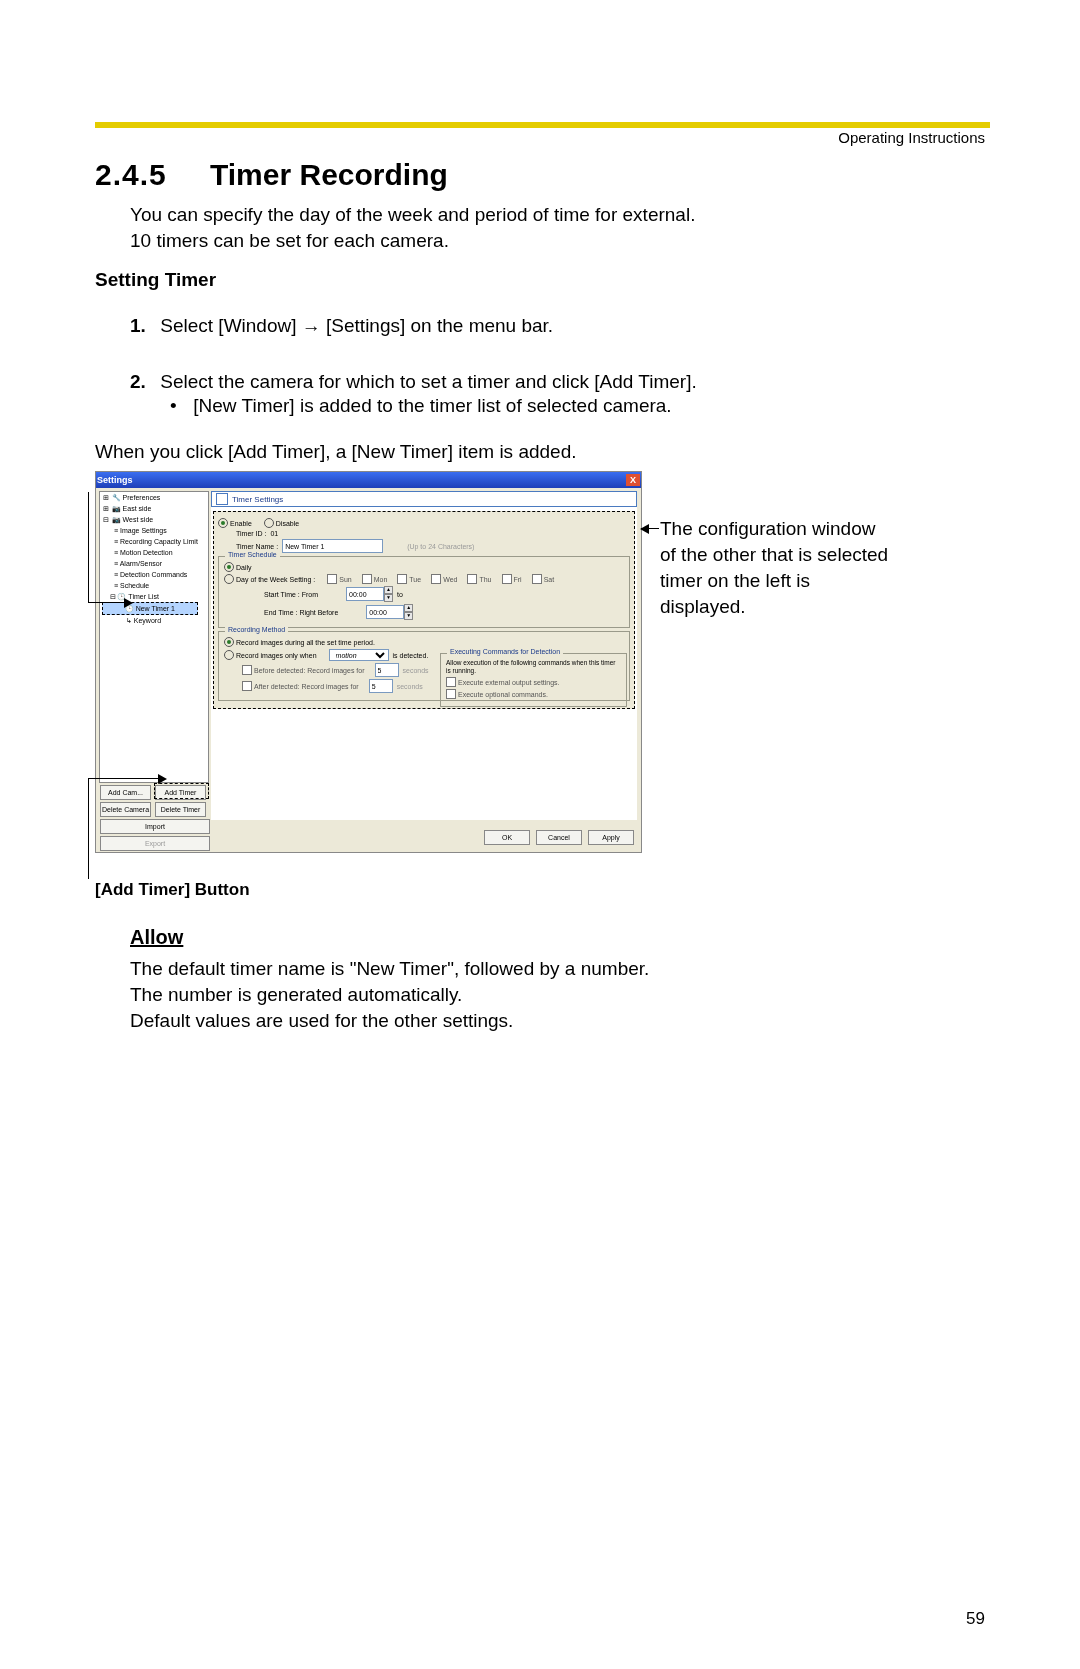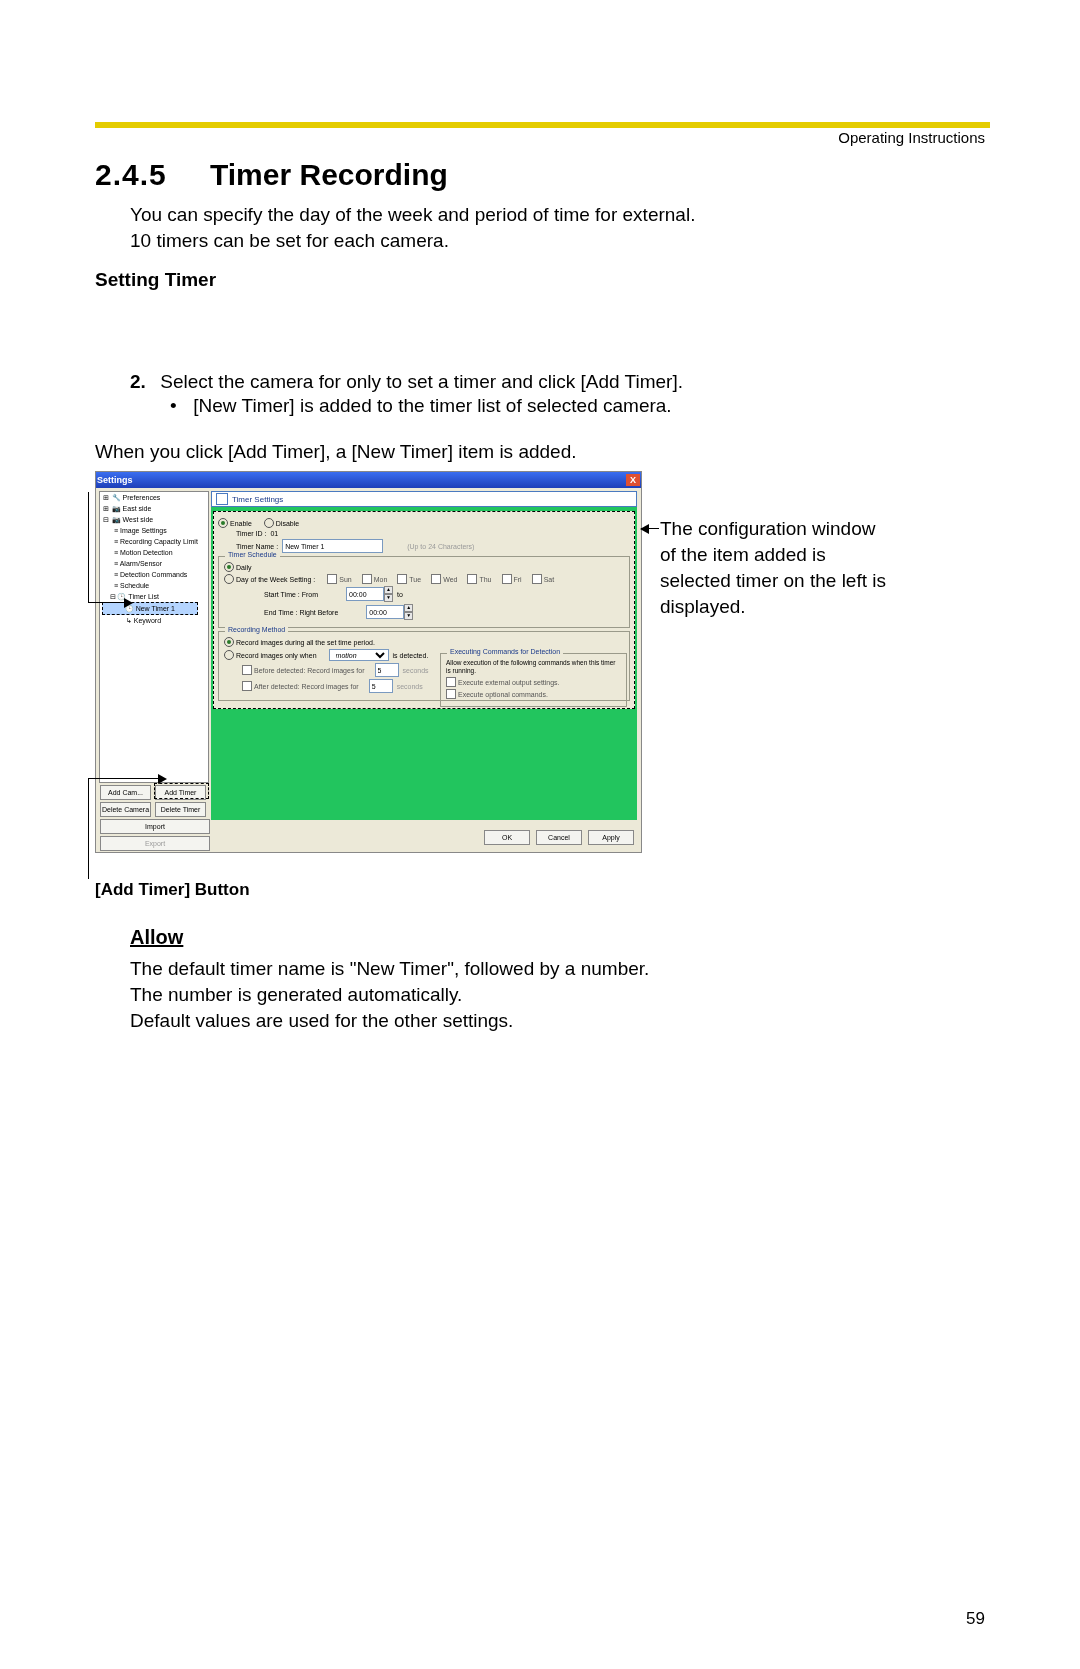--- a/index.html
+++ b/index.html
@@ -20,21 +20,21 @@
 
   
   .shot{position:absolute;left:95px;top:455px;width:545px;height:380px;border:1px solid #888;background:#ece9d8;font-family:Tahoma,Arial,sans-serif;font-size:8px;color:#000;}
   .titlebar{height:16px;background:linear-gradient(#3a6ef0,#1e3fb8);color:#fff;display:flex;align-items:center;justify-content:space-between;padding:0 1px;font-size:9px;font-weight:bold;}
   .closebtn{width:14px;height:12px;background:#e05030;color:#fff;display:flex;align-items:center;justify-content:center;font-size:9px;line-height:1;}
   .shot-body{position:absolute;top:16px;bottom:0;left:0;right:0;}
   .treepane{position:absolute;left:3px;top:3px;width:108px;height:290px;background:#fff;border:1px solid #888;overflow:hidden;}
   .tree-item{white-space:nowrap;padding:0 2px;line-height:11px;font-size:7px;}
   .tree-item.sel{background:#b5d5ff;border:1px dashed #000;}
   .tree-icon{display:inline-block;width:8px;text-align:center;}
-  .rightpane{position:absolute;left:115px;top:3px;right:4px;bottom:32px;background:#22c55e;}
+  .rightpane{position:absolute;left:115px;top:3px;right:4px;bottom:32px;background:#ffffff;}
   .panel-head{background:#fff;border:1px solid #4a7ac0;color:#1a3a8a;font-size:8px;padding:1px 4px;display:flex;align-items:center;gap:4px;}
   .panel-head .picon{width:10px;height:10px;background:#fff;border:1px solid #4a7ac0;}
   .dashbox{border:1px dashed #000;margin:4px 2px;padding:4px;background:#ece9d8;}
   .grp{border:1px solid #9a9a8a;margin:3px 0;padding:3px 5px 5px 5px;position:relative;}
   .grp-title{position:absolute;top:-6px;left:6px;background:#ece9d8;padding:0 3px;color:#1a3a8a;font-size:7px;}
   .radio{display:inline-flex;align-items:center;gap:2px;margin-right:8px;}
   .rdot{width:8px;height:8px;border:1px solid #555;border-radius:50%;display:inline-flex;align-items:center;justify-content:center;}
   .rdot.on::after{content:"";width:4px;height:4px;background:#2a7a2a;border-radius:50%;}
   .chk{display:inline-flex;align-items:center;gap:2px;margin-right:6px;color:#555;}
   .cbox{width:8px;height:8px;border:1px solid #777;background:#fff;}
@@ -81,23 +81,27 @@
   <div class="sec-num">2.4.5</div>
   <div class="sec-title">Timer Recording</div>
 
   <div class="intro">
     <span>You can specify the day of the week and period of time for external.</span><br>
     <span>10 timers can be set for each camera.</span>
   </div>
 
   <div class="subhead1">Setting Timer</div>
 
+  <div class="step step1">
+    <span class="num">1.</span>
+    <span>Select [Window] → [Settings] on the menu bar.</span>
+  </div>
   <div class="step step2">
     <span class="num">2.</span>
-    <span>Select the camera for only to set a timer and click [Add Timer].</span>
+    <span>Select the camera for which to set a timer and click [Add Timer].</span>
   </div>
   <div class="bullet">
     <span class="dot">•</span>
     <span>[New Timer] is added to the timer list of selected camera.</span>
   </div>
 
   <div class="whenline">When you click [Add Timer], a [New Timer] item is added.</div>
 
   <div class="shot">
     <div class="titlebar">
@@ -284,21 +288,21 @@
       <div class="okrow">
         <span class="smallbtn">OK</span>
         <span class="smallbtn">Cancel</span>
         <span class="smallbtn">Apply</span>
       </div>
     </div>
   </div>
 
   <div class="callout-line-right"></div>
   <div class="callout-arrowhead"></div>
-  <div class="anno-right">The configuration window of the item added is selected timer on the left is displayed.</div>
+  <div class="anno-right">The configuration window of the other that is selected timer on the left is displayed.</div>
 
   <div class="arr-tree-v"></div>
   <div class="arr-tree-h"></div>
   <div class="arr-tree-hd"></div>
 
   <div class="arr-at-v"></div>
   <div class="arr-at-h"></div>
   <div class="arr-at-hd"></div>
 
   <div class="addtimer-label">[Add Timer] Button</div>

